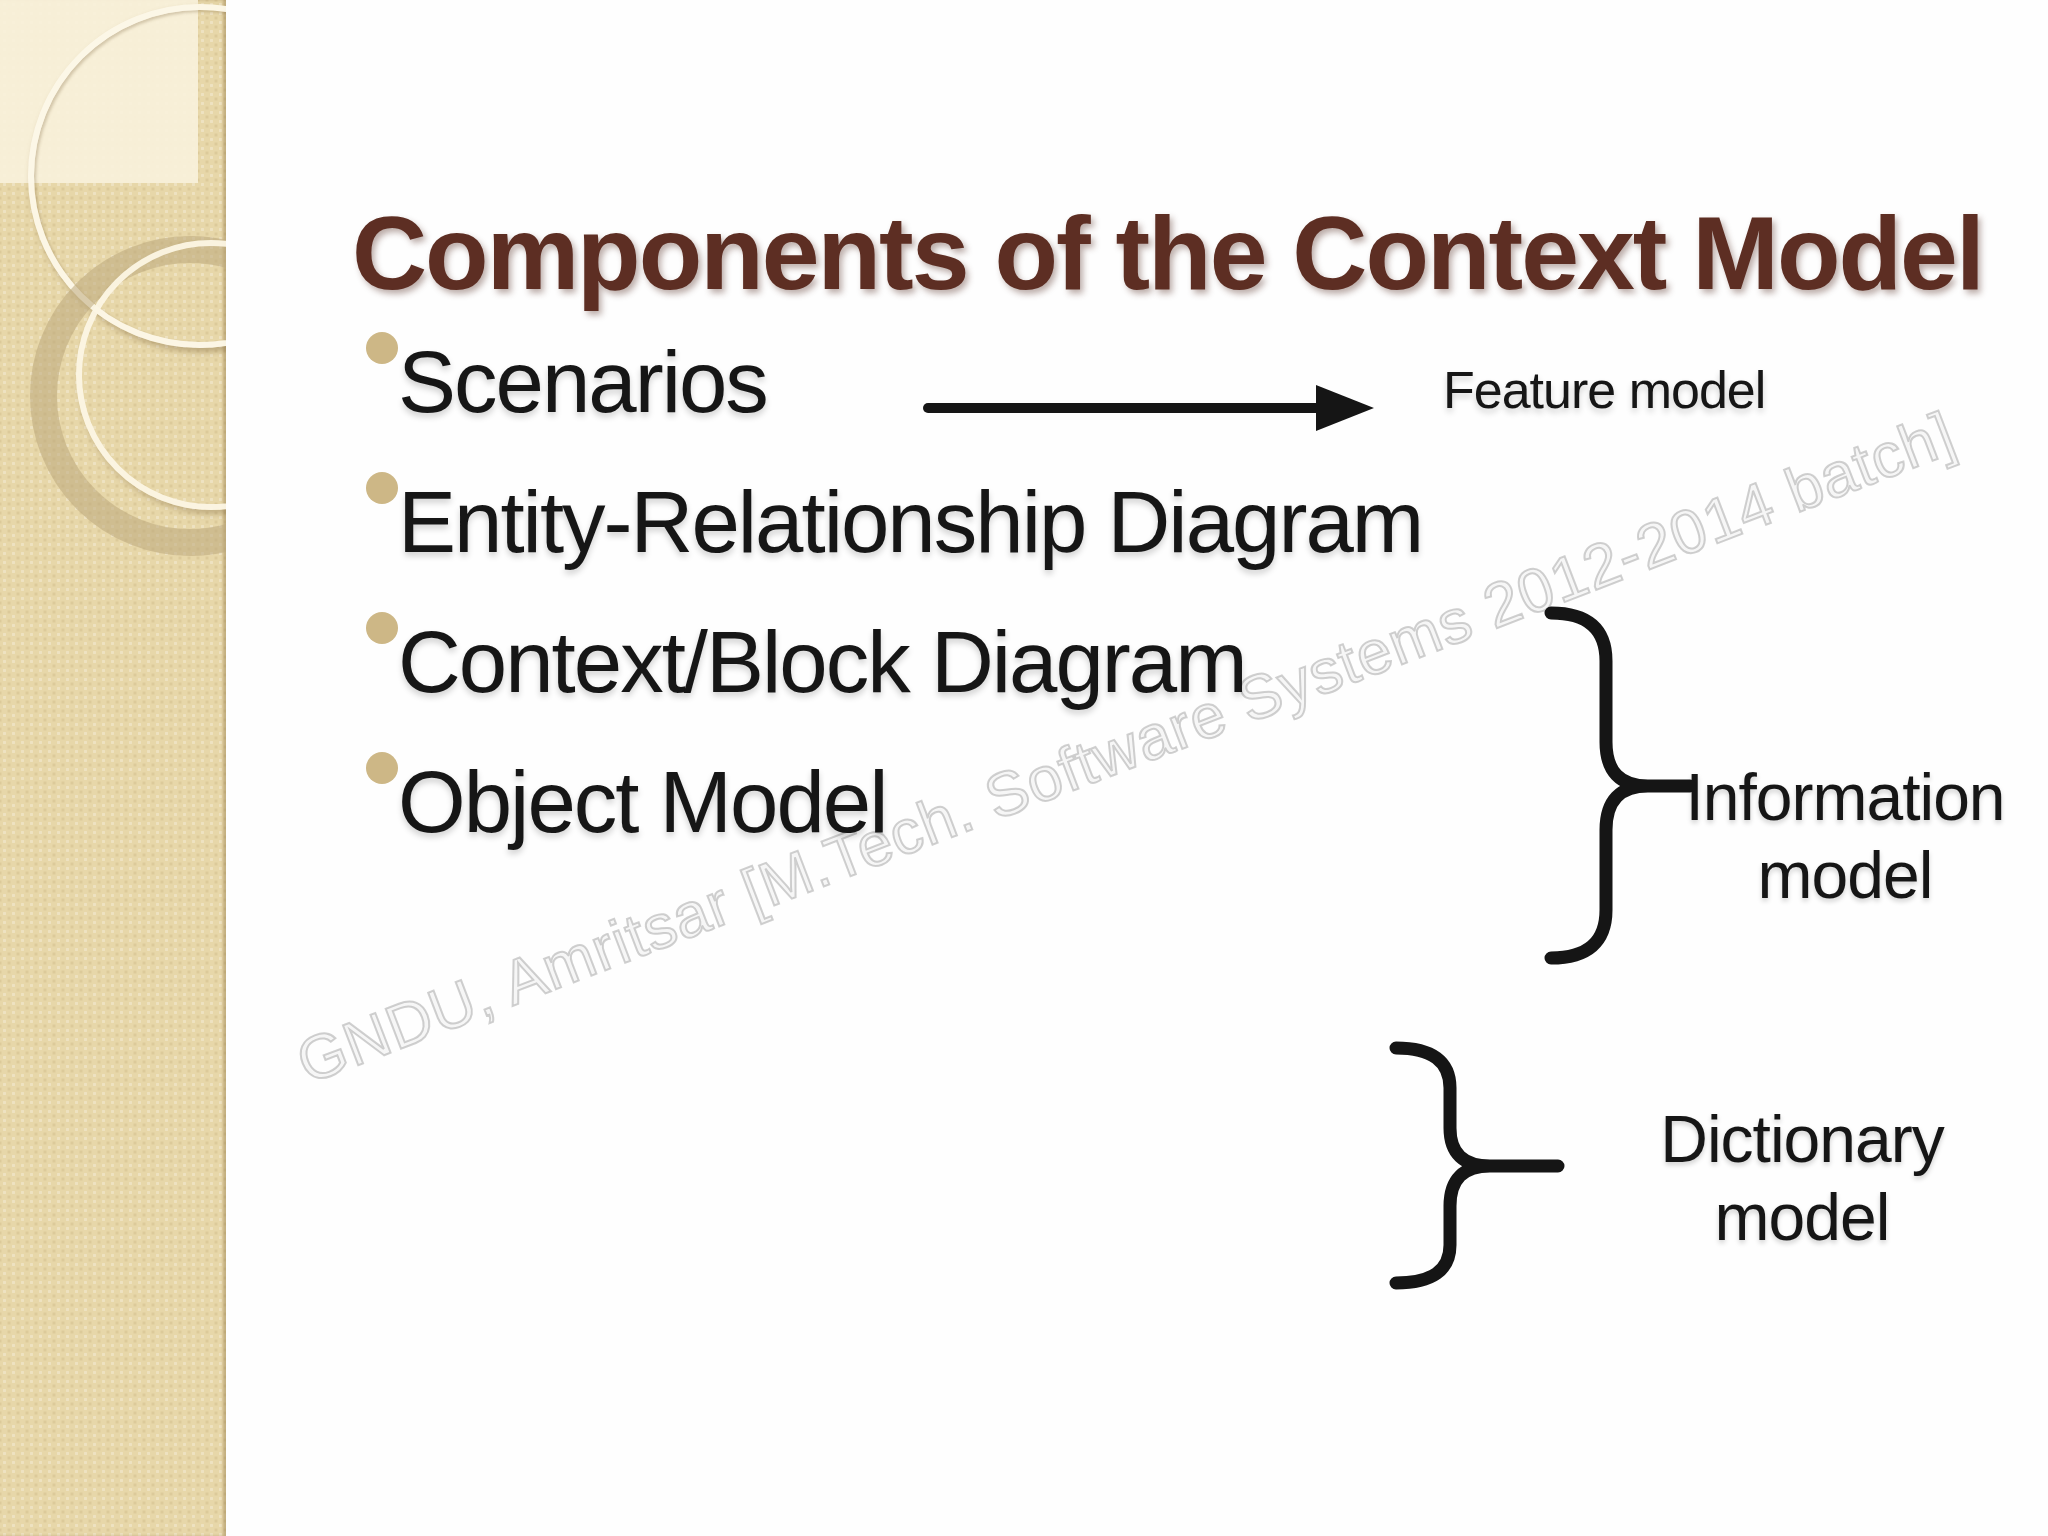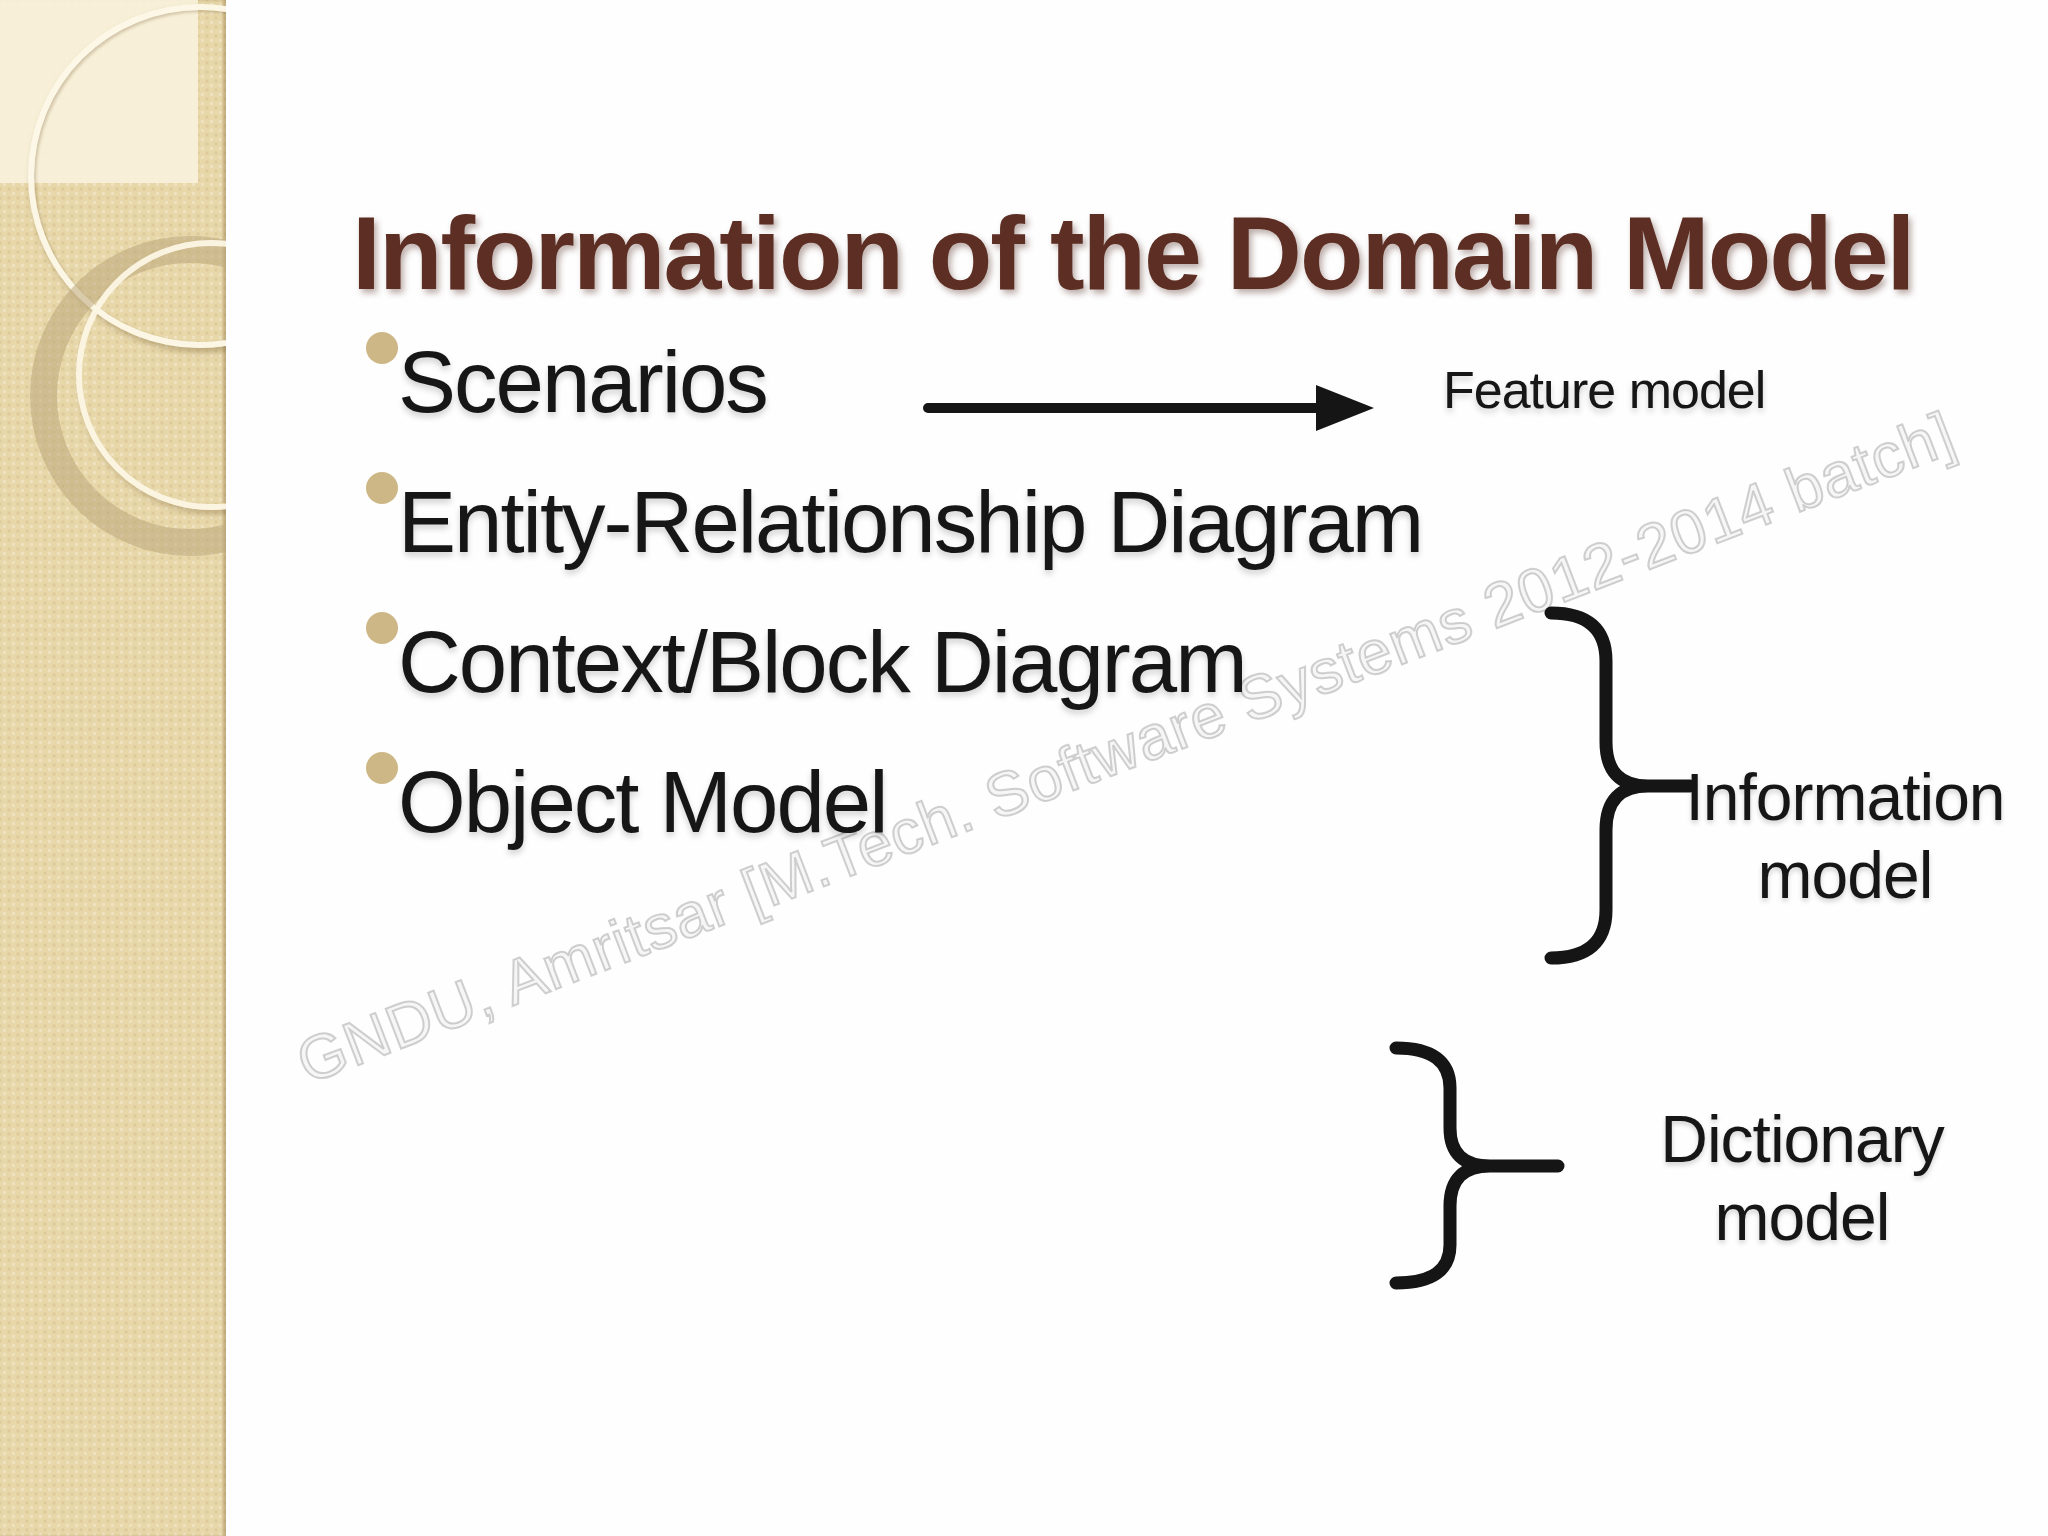--- a/index.html
+++ b/index.html
@@ -96,21 +96,21 @@
 
 <div class="sidebar">
   <div class="light-rect"></div>
   <div class="ring ring-top"></div>
   <div class="ring ring-thick"></div>
   <div class="ring ring-thin"></div>
 </div>
 
 <div class="watermark">GNDU, Amritsar [M.Tech. Software Systems 2012-2014 batch]</div>
 
-<h1 class="title">Information of the Domain Model</h1>
+<h1 class="title">Components of the Context Model</h1>
 
 <ul class="bullets">
     <li>
       <span class="dot"></span>
       <span class="bullet-label">Scenarios</span>
     </li>
     <li>
       <span class="dot"></span>
       <span class="bullet-label">Entity-Relationship Diagram</span>
     </li>

